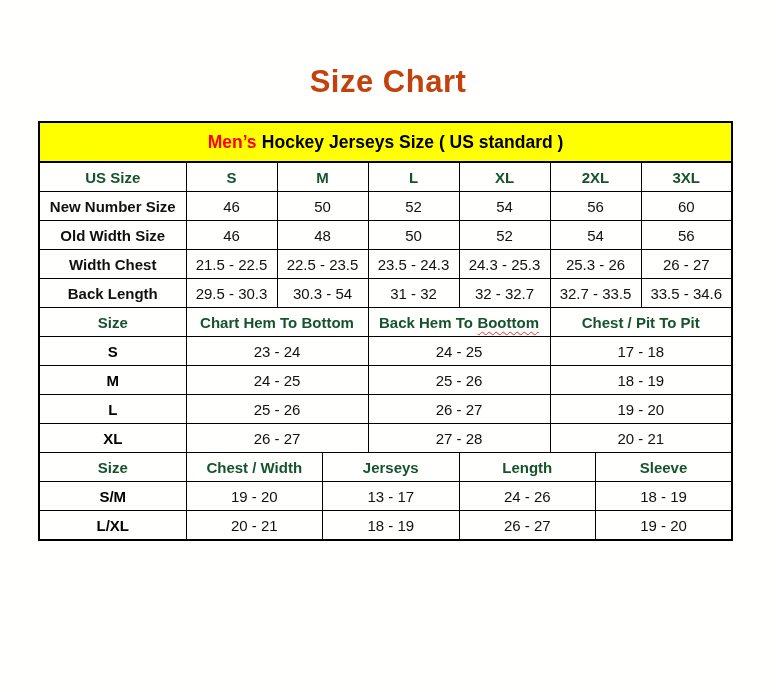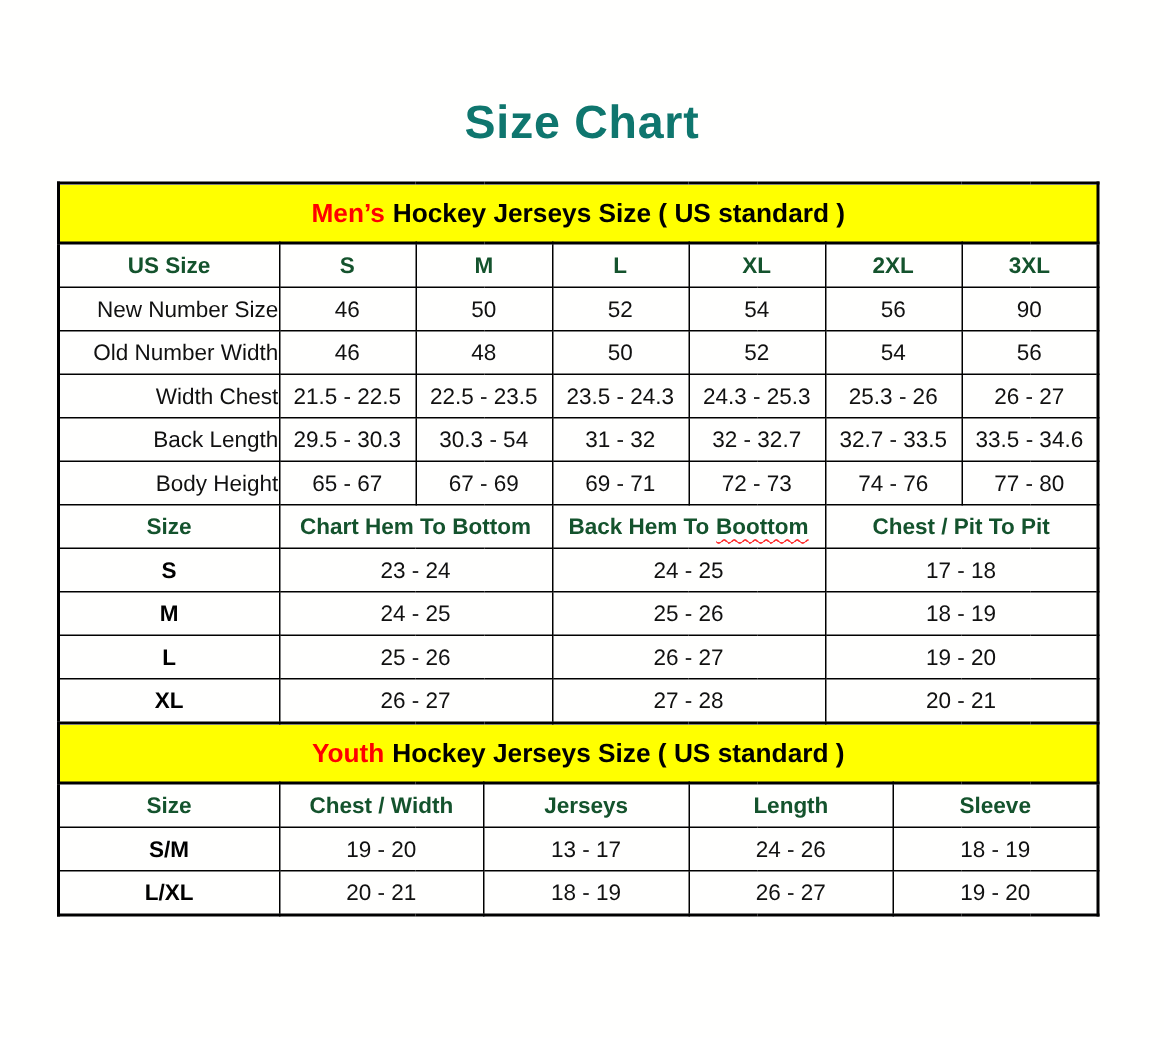--- a/index.html
+++ b/index.html
@@ -16,21 +16,21 @@
     overflow: hidden;
   }
   .page-title {
     position: absolute;
     top: 64px;
     left: 0;
     width: 100%;
     text-align: center;
     font-size: 31px;
     font-weight: bold;
-    color: #0f766e;
+    color: #c2410c;
     letter-spacing: 0.5px;
   }
   table.size-chart {
     position: absolute;
     left: 38px;
     top: 121px;
     width: 695px;
     border-collapse: collapse;
     table-layout: fixed;
     border: 2px solid #000;
@@ -49,21 +49,21 @@
   }
   .size-chart tr.banner td {
     background: #ffff00;
     height: 38px;
     font-size: 17.5px;
     font-weight: bold;
     color: #000;
     border: 2px solid #000;
   }
   .size-chart th { font-weight: bold; color: #14532d; }
-  .size-chart td.rlabel { font-weight: normal; text-align: right; }
+  .size-chart td.rlabel { font-weight: bold; }
   .size-chart td.rlabel-bold { font-weight: bold; color: #000; }
   .hl-red { color: #ff0000; }
   .banner-rest { margin-left: 0.30em; }
   .squiggle {
     margin-left: 0.30em;
     text-decoration-line: underline;
     text-decoration-style: wavy;
     text-decoration-color: #ff2a2a;
     text-decoration-thickness: 1px;
     text-underline-offset: 3px;
@@ -108,24 +108,24 @@
       <th colspan="2">2XL</th>
       <th colspan="2">3XL</th>
     </tr>
     <tr>
       <td class="rlabel">New Number Size</td>
       <td colspan="2">46</td>
       <td colspan="2">50</td>
       <td colspan="2">52</td>
       <td colspan="2">54</td>
       <td colspan="2">56</td>
-      <td colspan="2">90</td>
-    </tr>
-    <tr>
-      <td class="rlabel">Old Number Width</td>
+      <td colspan="2">60</td>
+    </tr>
+    <tr>
+      <td class="rlabel">Old Width Size</td>
       <td colspan="2">46</td>
       <td colspan="2">48</td>
       <td colspan="2">50</td>
       <td colspan="2">52</td>
       <td colspan="2">54</td>
       <td colspan="2">56</td>
     </tr>
     <tr>
       <td class="rlabel">Width Chest</td>
       <td colspan="2">21.5 - 22.5</td>
@@ -137,29 +137,20 @@
     </tr>
     <tr>
       <td class="rlabel">Back Length</td>
       <td colspan="2">29.5 - 30.3</td>
       <td colspan="2">30.3 - 54</td>
       <td colspan="2">31 - 32</td>
       <td colspan="2">32 - 32.7</td>
       <td colspan="2">32.7 - 33.5</td>
       <td colspan="2">33.5 - 34.6</td>
     </tr>
-    <tr>
-      <td class="rlabel">Body Height</td>
-      <td colspan="2">65 - 67</td>
-      <td colspan="2">67 - 69</td>
-      <td colspan="2">69 - 71</td>
-      <td colspan="2">72 - 73</td>
-      <td colspan="2">74 - 76</td>
-      <td colspan="2">77 - 80</td>
-    </tr>
 
     <tr>
       <th>Size</th>
       <th colspan="4">Chart Hem To Bottom</th>
       <th colspan="4">
         <span>Back Hem To</span><span class="squiggle">Boottom</span>
       </th>
       <th colspan="4">Chest / Pit To Pit</th>
     </tr>
     <tr>
@@ -180,25 +171,20 @@
       <td colspan="4">26 - 27</td>
       <td colspan="4">19 - 20</td>
     </tr>
     <tr>
       <td class="rlabel-bold">XL</td>
       <td colspan="4">26 - 27</td>
       <td colspan="4">27 - 28</td>
       <td colspan="4">20 - 21</td>
     </tr>
 
-    <tr class="banner">
-      <td colspan="13">
-        <span class="hl-red">Youth</span><span class="banner-rest">Hockey Jerseys Size ( US standard )</span>
-      </td>
-    </tr>
     <tr>
       <th>Size</th>
       <th colspan="3">Chest / Width</th>
       <th colspan="3">Jerseys</th>
       <th colspan="3">Length</th>
       <th colspan="3">Sleeve</th>
     </tr>
     <tr>
       <td class="rlabel-bold">S/M</td>
       <td colspan="3">19 - 20</td>

